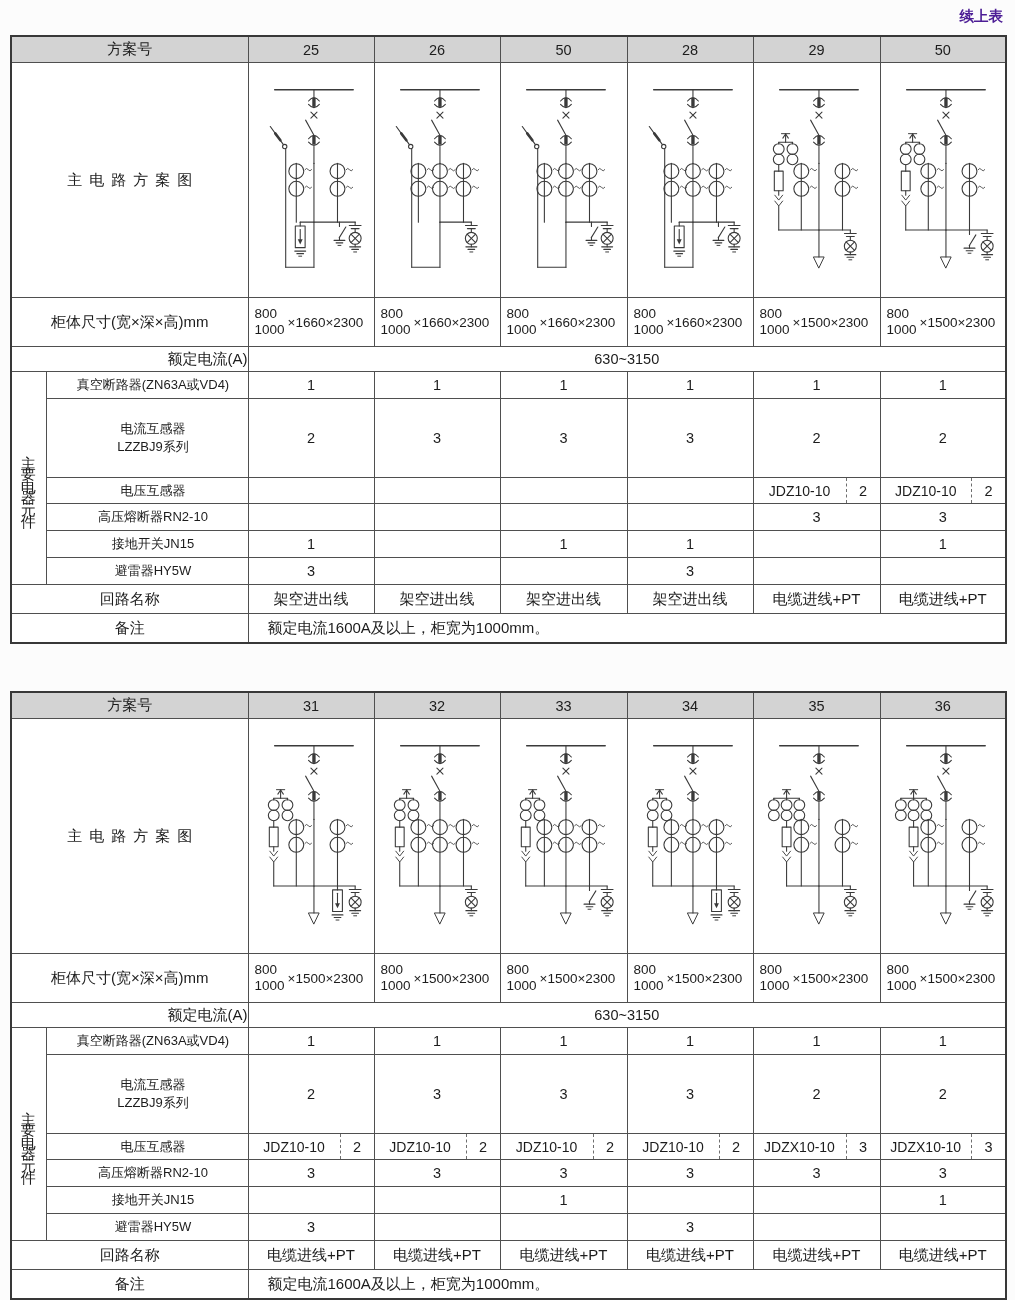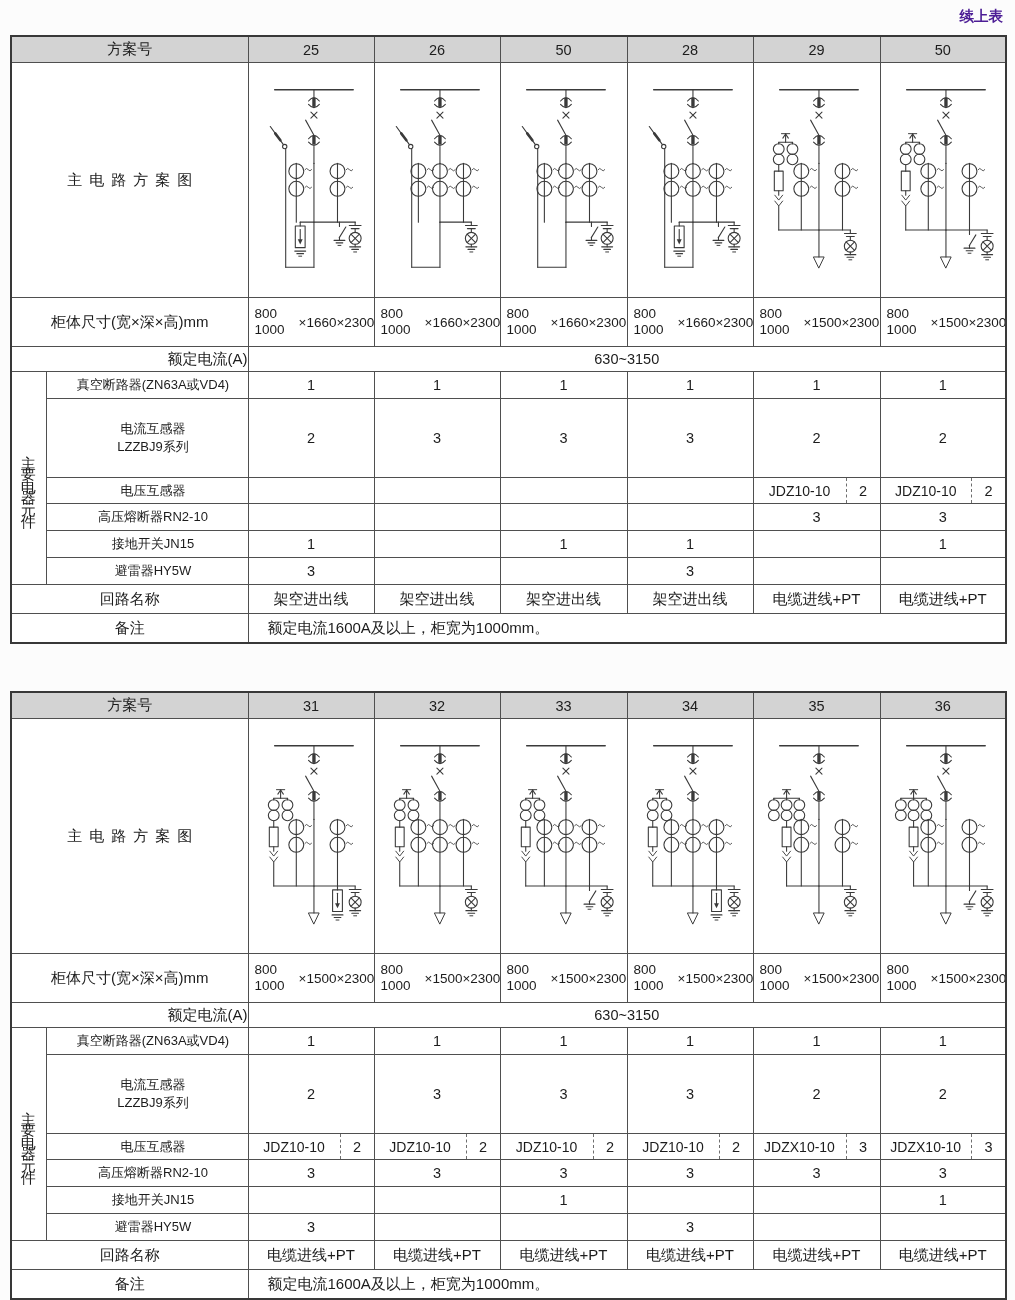--- a/index.html
+++ b/index.html
@@ -22,21 +22,21 @@
   tr.r-circ td{height:28px;}
   tr.r-rem td{height:28px;}
   .diaglbl{font-size:16px;letter-spacing:7px;text-indent:7px;}
   .diagcell{vertical-align:top;padding-top:12px;}
   .diagcell svg{display:block;margin:0 auto;}
   .lbl{font-size:15px;}
   .sub{text-align:center;padding-left:12px;font-size:13px;white-space:nowrap;}
   .ratlbl{text-align:right;padding-left:46px;font-size:15px;}
   .vlab span{writing-mode:vertical-rl;text-orientation:upright;letter-spacing:12px;
              font-size:15px;line-height:1;display:inline-block;padding-top:4px;}
-  .cabwrap{display:flex;align-items:center;justify-content:flex-start;padding-left:6px;gap:14px;}
+  .cabwrap{display:flex;align-items:center;justify-content:flex-start;padding-left:6px;gap:3px;}
   .fr{display:flex;flex-direction:column;align-items:flex-start;line-height:1.15;font-size:13.5px;}
   .cabrest{font-size:13.5px;white-space:nowrap;}
   .vtwrap{display:flex;width:100%;height:25px;align-items:stretch;}
   .vtm{flex:1 1 auto;display:flex;align-items:center;justify-content:center;
        border-right:1px dashed #6e6e6e;font-size:14px;}
   .vtq{flex:0 0 33px;display:flex;align-items:center;justify-content:center;font-size:14.5px;}
   .circv{font-size:15px;}
   .remv{text-align:left;padding-left:19px;font-size:15px;}
   .num{font-size:14.5px;}
 </style>

